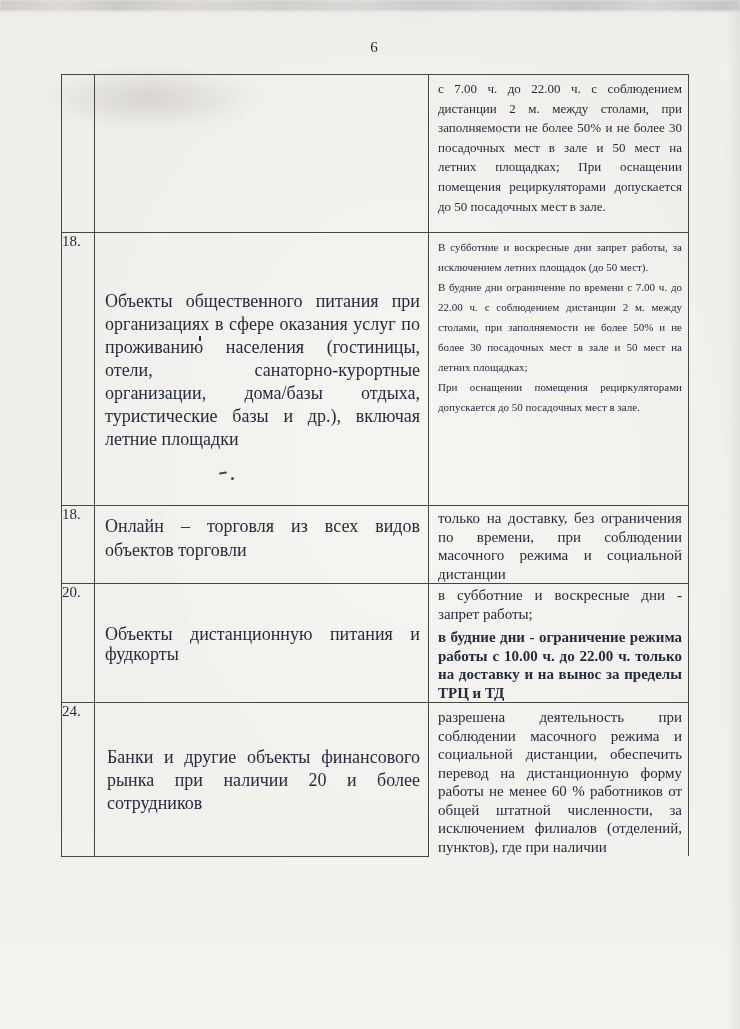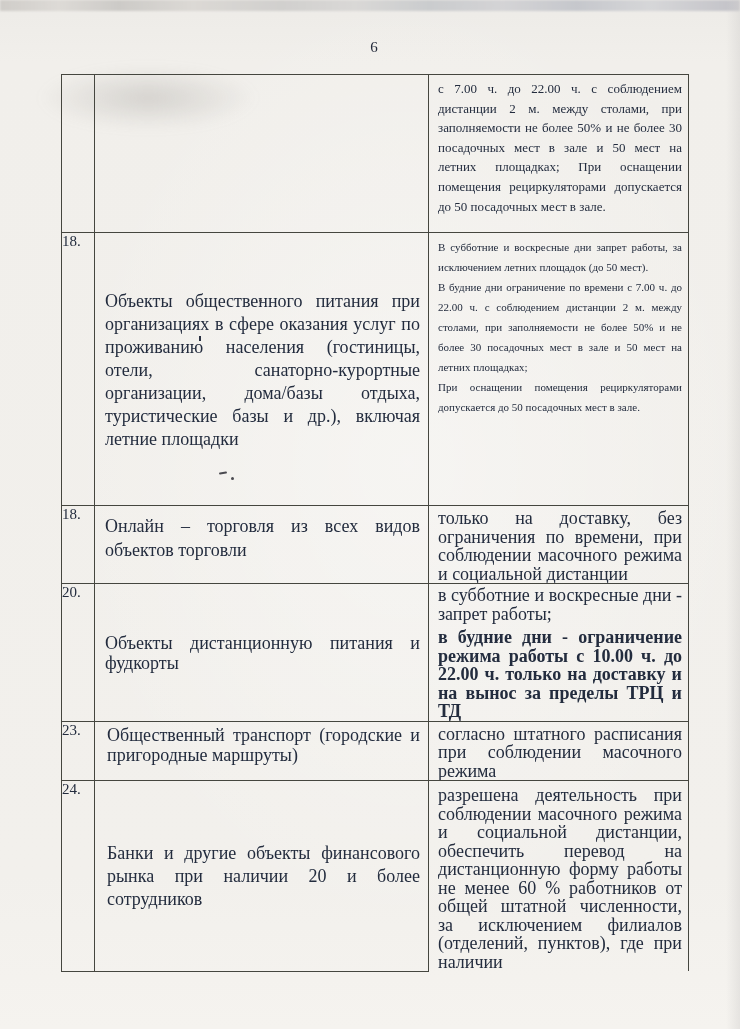--- a/index.html
+++ b/index.html
@@ -50,21 +50,21 @@
     text-align:left;vertical-align:middle;
     font-size:15px;padding-left:4px;
   }
   td.c-desc div{
     padding:6px 8px 4px 10px;
     font-size:18px;line-height:20px;
     text-align:justify;
   }
   td.c-rules p{
     margin:0;padding:0 6px 0 9px;
-    font-size:18px;line-height:18.5px;
+    font-size:15px;line-height:18.5px;
     text-align:justify;
   }
   
   tr.r0 td{height:157px;}
   tr.r1 td{height:272px;}
   tr.r2 td{height:51px;}
   tr.r3 td{height:108px;}
   tr.r4 td{height:65px;}
   tr.r5 td{height:37px;}
   tr.r6 td{height:46px;}
@@ -155,29 +155,20 @@
           <div>Объекты дистанционную питания и фудкорты</div>
         </td>
     <td class="c-rules">
       <p>в субботние и воскресные дни - запрет работы;</p>
       <p>в будние дни - ограничение режима работы с 10.00 ч. до 22.00 ч. только на доставку и на вынос за пределы ТРЦ и ТД</p>
     </td>
   </tr>
 
 
 
-  <tr class="r6">
-    <td class="c-num">23.</td>
-    <td class="c-desc">
-          <div>Общественный транспорт (городские и пригородные маршруты)</div>
-        </td>
-    <td class="c-rules">
-      <p>согласно штатного расписания при соблюдении масочного режима</p>
-    </td>
-  </tr>
 
   <tr class="r7">
     <td class="c-num">24.</td>
     <td class="c-desc">
           <div>Банки и другие объекты финансового рынка при наличии 20 и более сотрудников</div>
         </td>
     <td class="c-rules">
       <p>разрешена деятельность при соблюдении масочного режима и социальной дистанции, обеспечить перевод на дистанционную форму работы не менее 60 % работников от общей штатной численности, за исключением филиалов (отделений, пунктов), где при наличии</p>
     </td>
   </tr>

